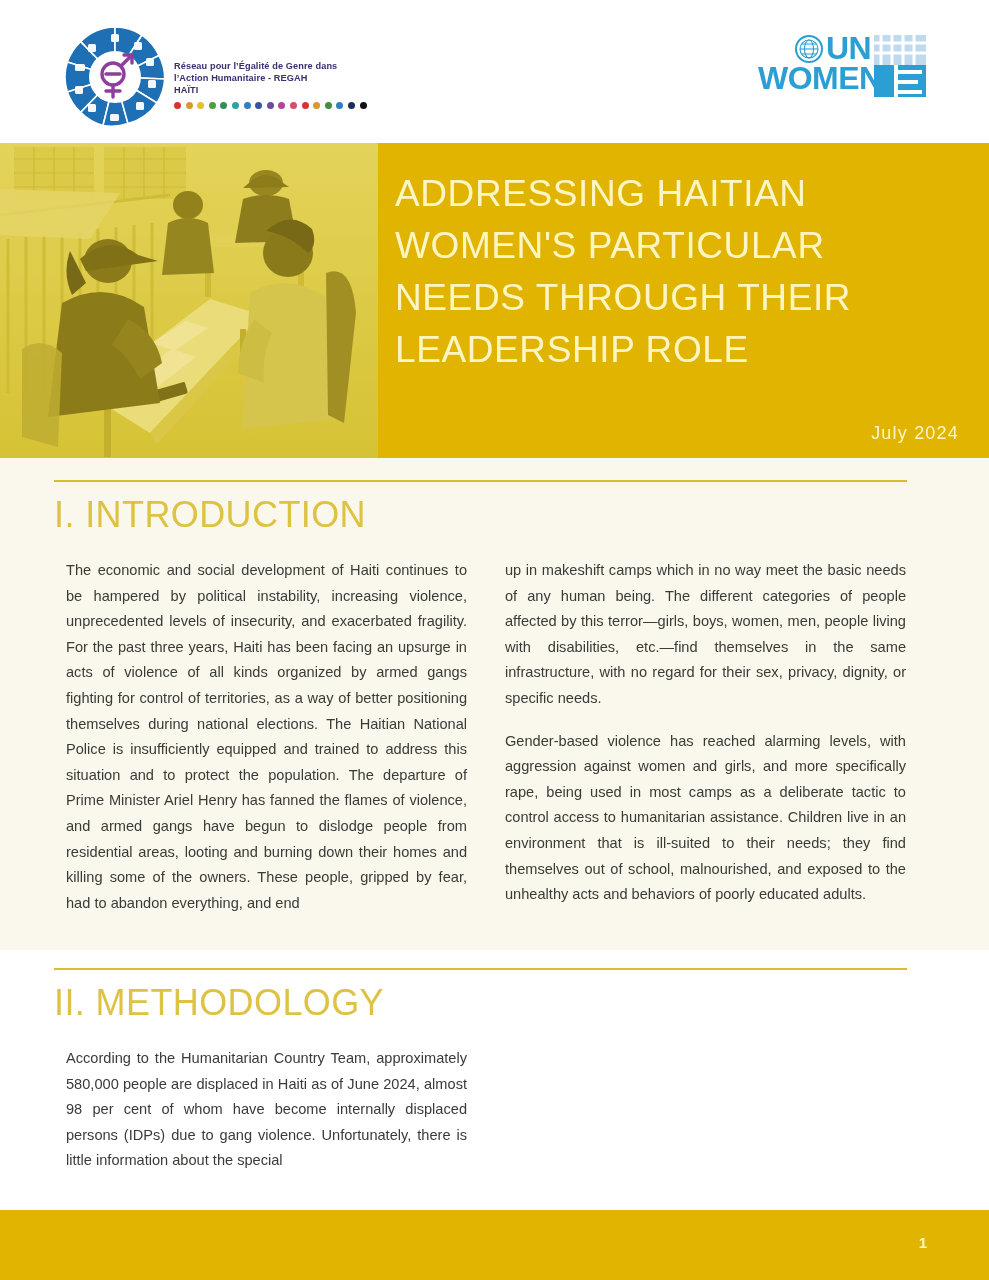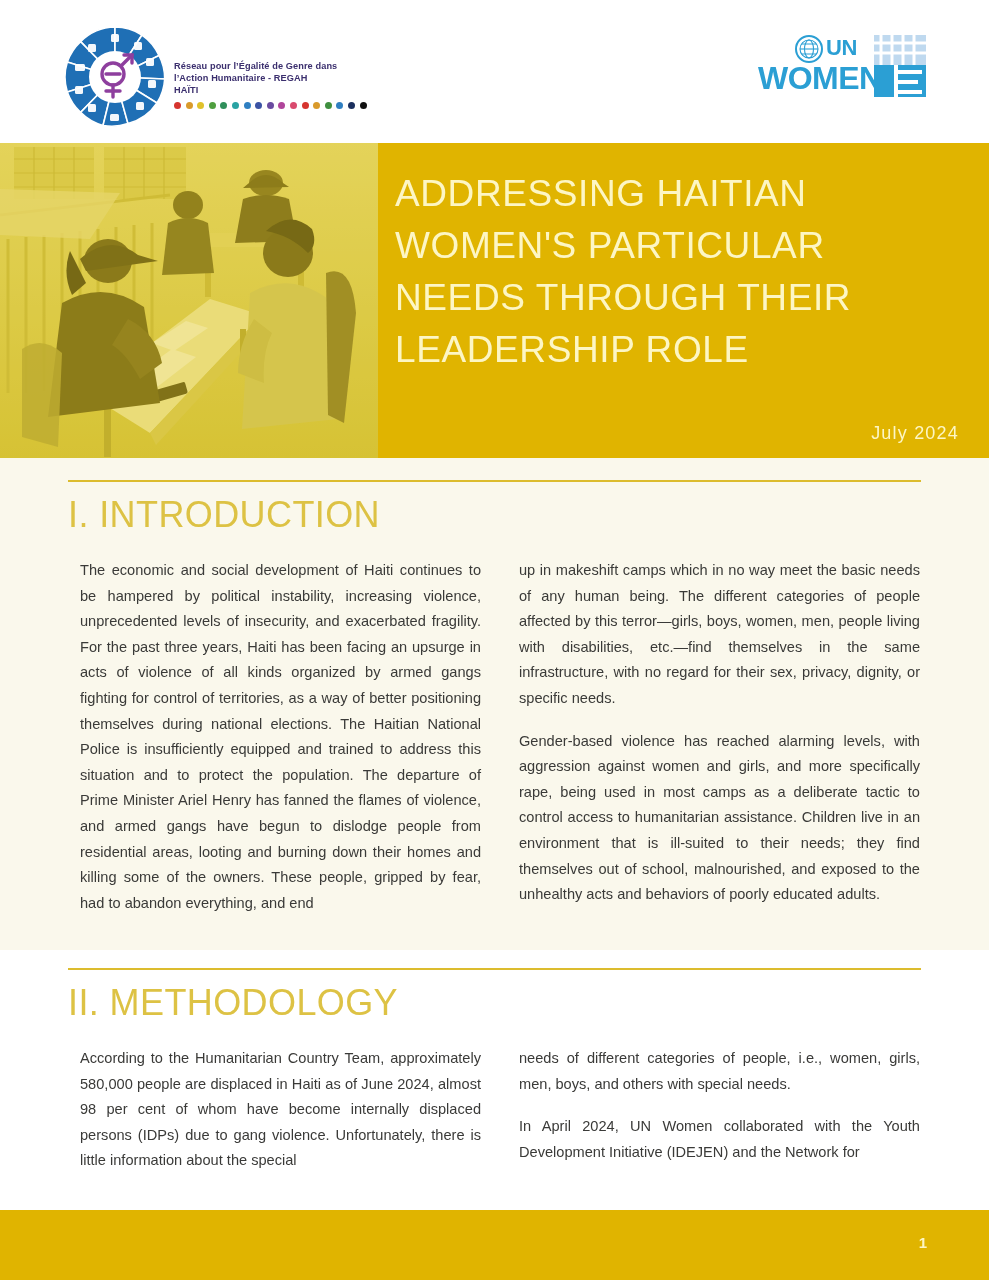--- a/index.html
+++ b/index.html
@@ -102,21 +102,21 @@
     width: 168px; height: 68px;
   }
   .unw-emblem {
     position: absolute;
     left: 36px; top: 2px;
     width: 30px; height: 30px;
   }
   .unw-un {
     position: absolute;
     left: 68px; top: 0px;
-    font-size: 22px;
+    font-size: 32px;
     font-weight: bold;
     color: #2b9fd4;
     letter-spacing: -0.5px;
     line-height: 32px;
   }
   .unw-women {
     position: absolute;
     left: 0px; top: 30px;
     font-size: 32px;
     font-weight: bold;
@@ -178,21 +178,21 @@
   }
   .band-white {
     position: absolute;
     left: 0; top: 950px;
     width: 989px; height: 260px;
     background: #ffffff;
   }
 
   .section {
     position: absolute;
-    left: 68px;
+    left: 54px;
     width: 853px;
   }
   .sec-intro { top: 480px; }
   .sec-method { top: 968px; }
 
   .rule {
     width: 853px; height: 2px;
     background: #dcbc2e;
   }
   .sec-heading {
@@ -455,22 +455,18 @@
   </div>
 </div>
 
 <div class="section sec-method">
   <div class="rule"></div>
   <div class="sec-heading">II. METHODOLOGY</div>
   <div class="cols">
     <div class="col">
       <p>According to the Humanitarian Country Team, approximately 580,000 people are displaced in Haiti as of June 2024, almost 98 per cent of whom have become internally displaced persons (IDPs) due to gang violence. Unfortunately, there is little information about the special</p>
     </div>
-    <div class="col">
-      <p>needs of different categories of people, i.e., women, girls, men, boys, and others with special needs.</p>
-      <p>In April 2024, UN Women collaborated with the Youth Development Initiative (IDEJEN) and the Network for</p>
-    </div>
   </div>
 </div>
 
 <div class="footer">
   <div class="footer-page">1</div>
 </div>
 
 </body></html>

